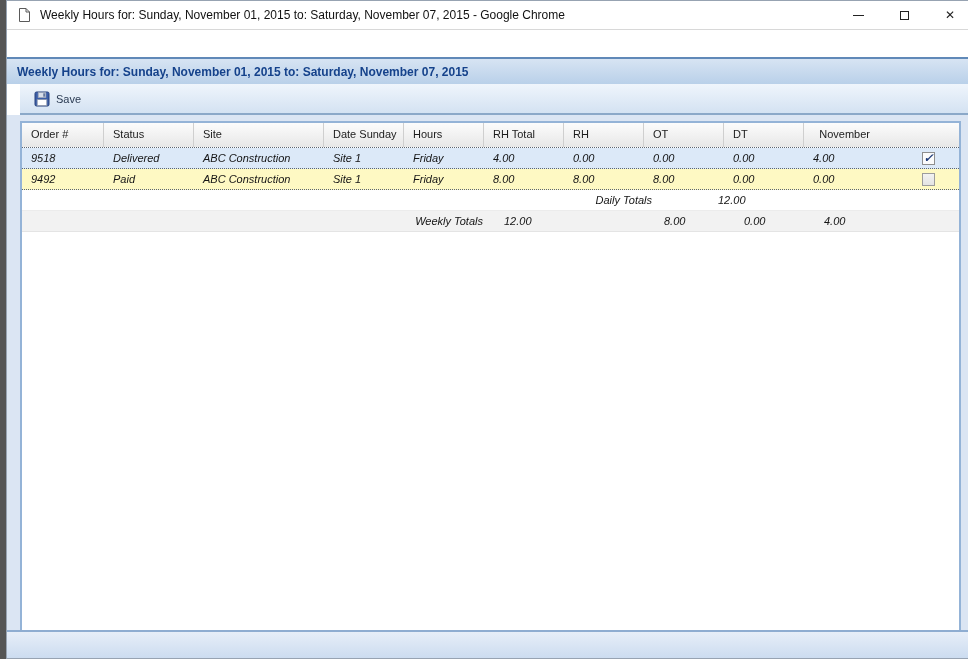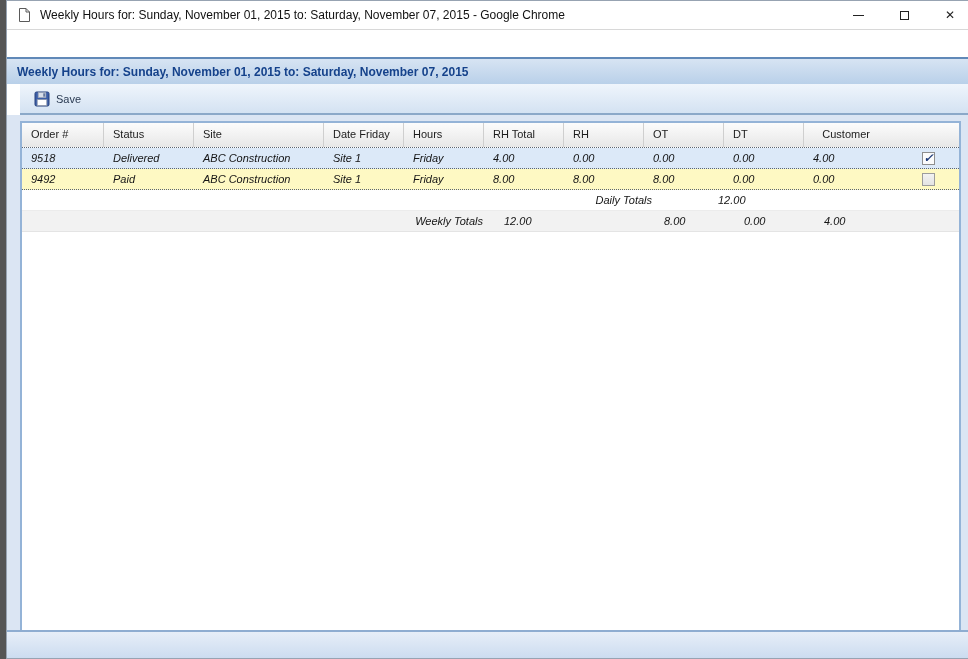--- a/index.html
+++ b/index.html
@@ -155,27 +155,27 @@
   </div>
 
   <div class="page-bg"></div>
 
   <div class="grid">
 
     <div class="grid-head grid-cols">
       <div class="hcell">Order #</div>
       <div class="hcell">Status</div>
       <div class="hcell">Site</div>
-      <div class="hcell">Date Friday</div>
+      <div class="hcell">Date Sunday</div>
       <div class="hcell">Hours</div>
       <div class="hcell">RH Total</div>
       <div class="hcell">RH</div>
       <div class="hcell">OT</div>
       <div class="hcell">DT</div>
-      <div class="hcell">Customer</div>
+      <div class="hcell">November</div>
     </div>
 
     <div class="grid-row row-selected grid-cols">
       <div class="cell">9518</div>
       <div class="cell">Delivered</div>
       <div class="cell">ABC Construction</div>
       <div class="cell">Site 1</div>
       <div class="cell">Friday</div>
       <div class="cell">4.00</div>
       <div class="cell">0.00</div>

